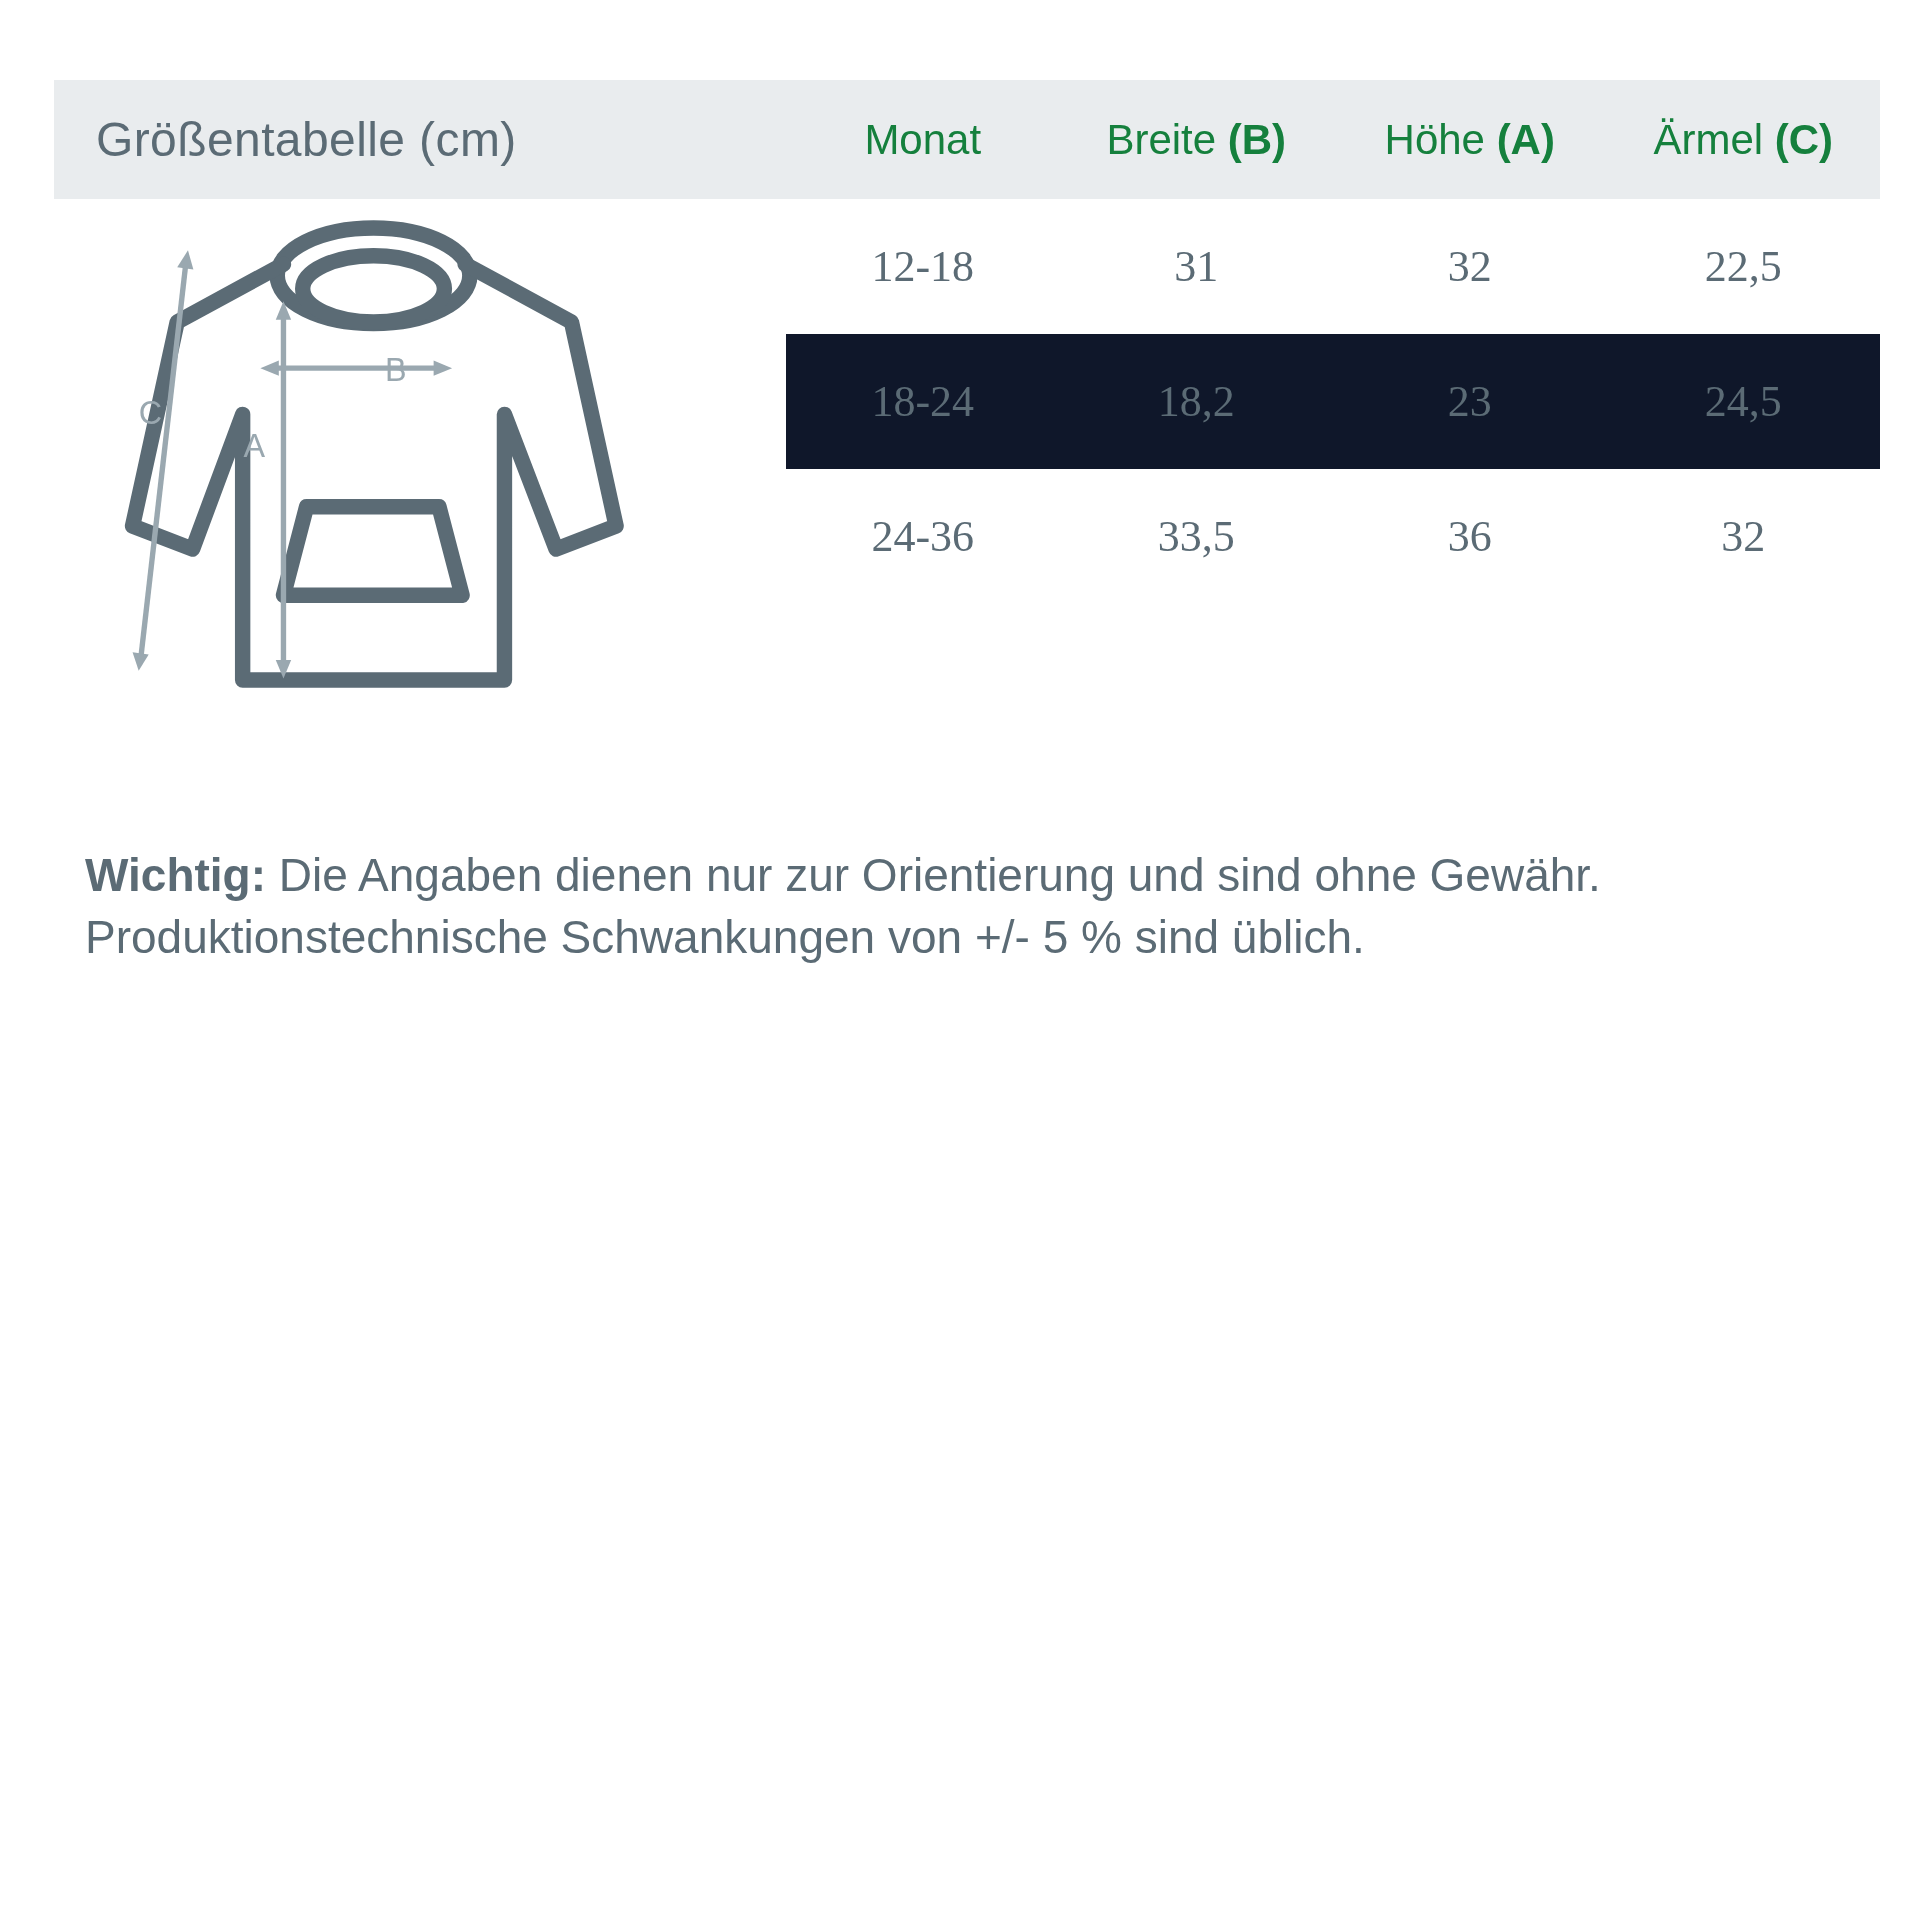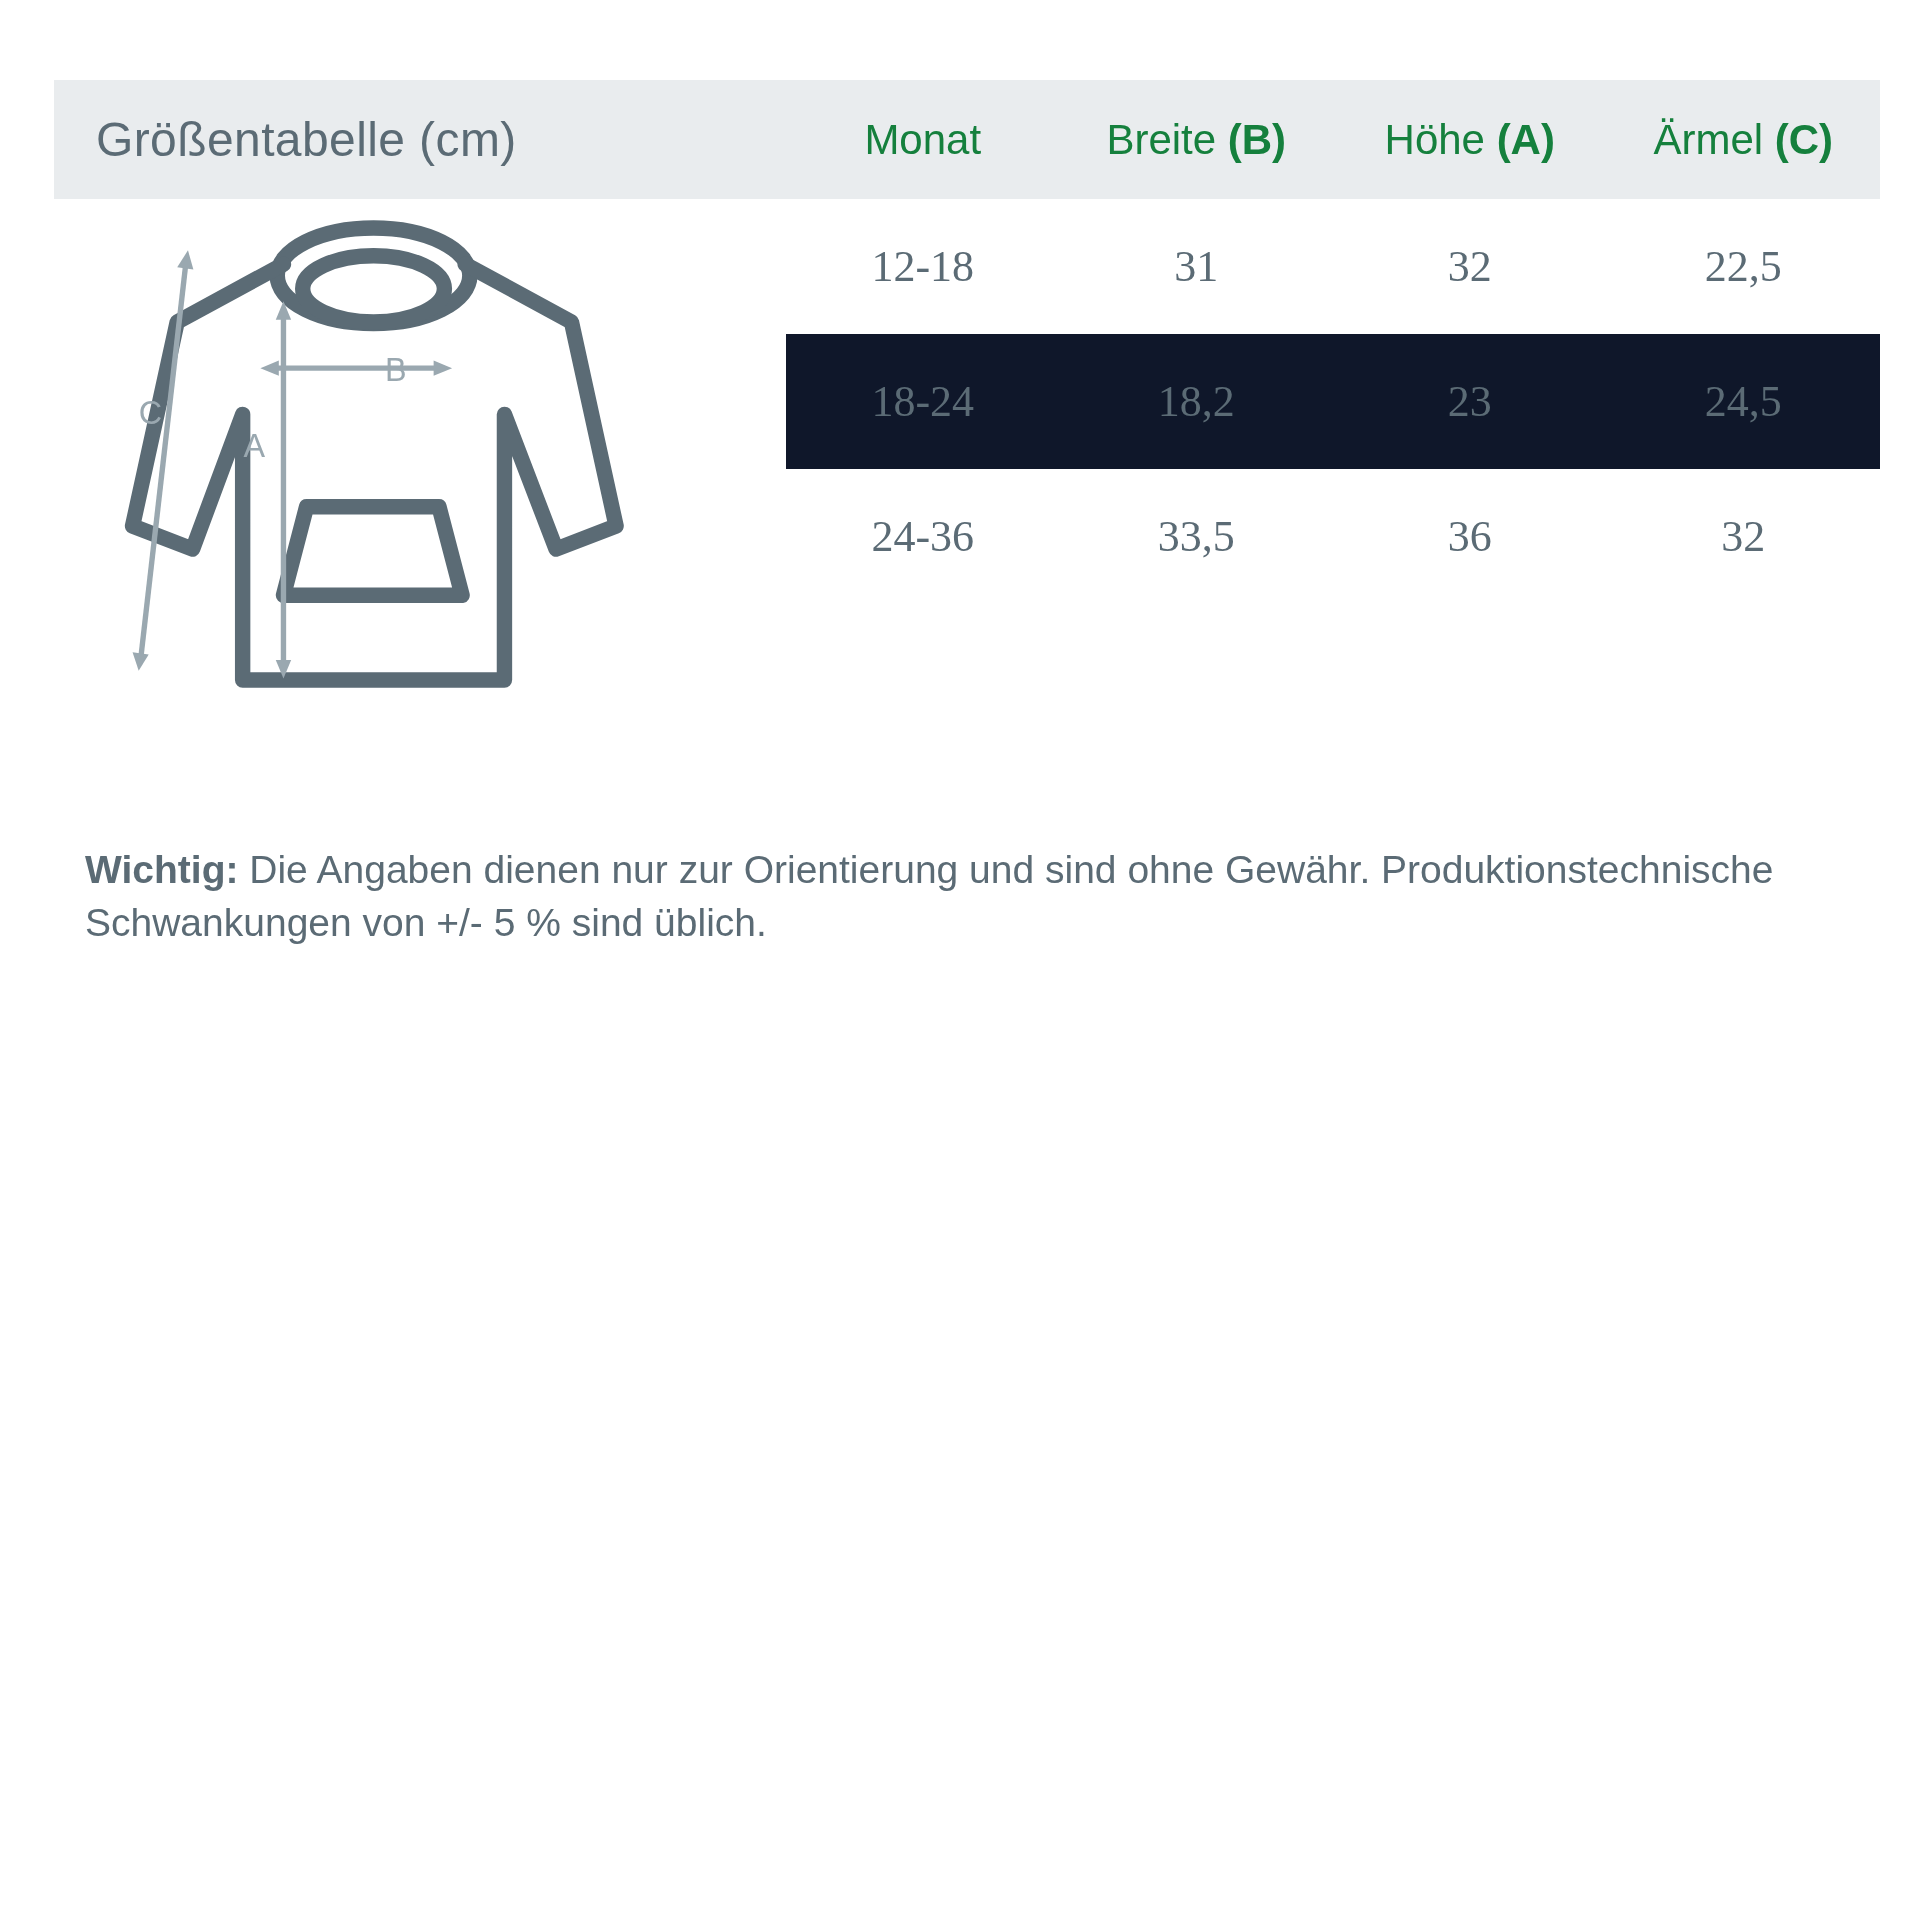--- a/index.html
+++ b/index.html
@@ -88,21 +88,21 @@
     color: #5b6b75;
     white-space: nowrap;
   }
 
   
   .note {
     position: absolute;
     left: 85px;
     top: 844px;
     width: 1772px;
-    font-size: 39px;
+    font-size: 46px;
     line-height: 1.35;
     color: #5b6b75;
   }
   .note b { font-weight: bold; }
 
   .hoodie-svg {
     position: absolute;
     left: 46px;
     top: 19px;
   }

